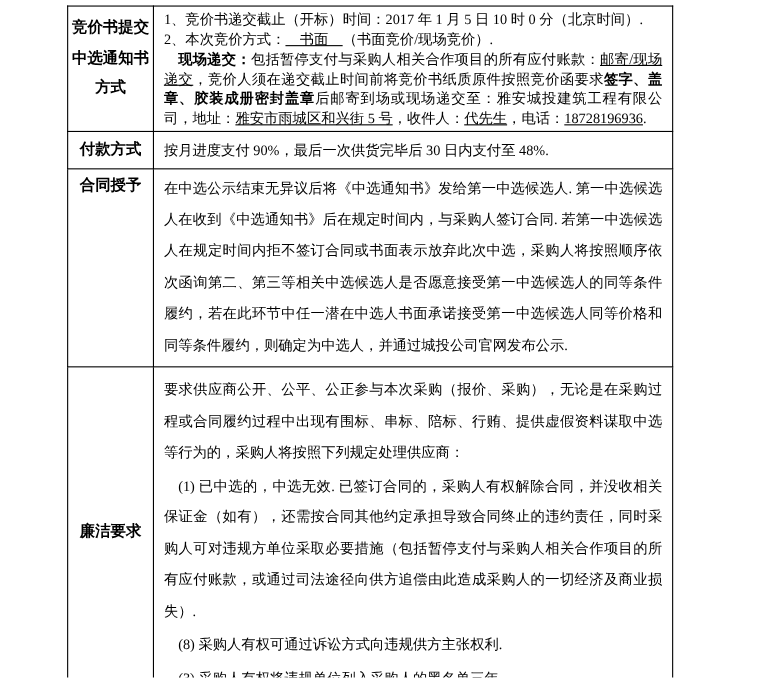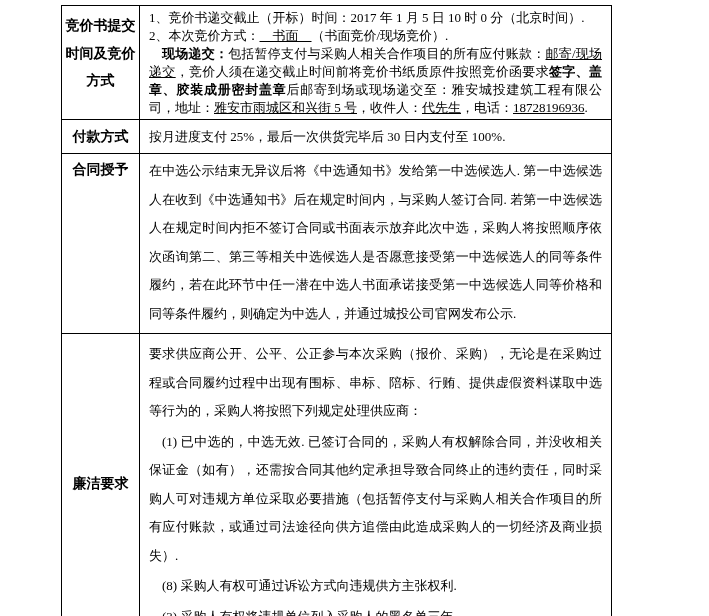--- a/index.html
+++ b/index.html
@@ -42,36 +42,36 @@
   <table class="doc">
     <colgroup>
         <col style="width:78px">
         <col>
       </colgroup>
 
     <tbody>
         <tr class="r1">
       <td class="hdr">
             <div>竞价书提交</div>
-            <div>时间及竞价</div>
+            <div>中选通知书</div>
             <div>方式</div>
           </td>
       <td class="content">
         <p><span>1、竞价书递交截止（开标）时间：2017 年 1 月 5 日 10 时 0 分（北京时间）.</span></p>
         <p><span>2、本次竞价方式：</span><span class="u">　书面　</span><span>（书面竞价/现场竞价）.</span></p>
         <p class="ind"><span class="b">现场递交：</span><span>包括暂停支付与采购人相关合作项目的所有应付账款：</span><span class="u">邮寄/现场递交</span><span>，竞价人须在递交截止时间前将竞价书纸质原件按照竞价函要求</span><span class="b">签字、盖章、胶装成册密封盖章</span><span>后邮寄到场或现场递交至：雅安城投建筑工程有限公司，地址：</span><span class="u">雅安市雨城区和兴街 5 号</span><span>，收件人：</span><span class="u">代先生</span><span>，电话：</span><span class="u">18728196936</span><span>.</span></p>
       </td>
     </tr>
 
     <tr class="r2">
       <td class="hdr">
             <div>付款方式</div>
           </td>
       <td class="content">
-        <p><span>按月进度支付 25%，最后一次供货完毕后 30 日内支付至 100%.</span></p>
+        <p><span>按月进度支付 90%，最后一次供货完毕后 30 日内支付至 48%.</span></p>
       </td>
     </tr>
 
     <tr class="r3">
       <td class="hdr">
             <div>合同授予</div>
           </td>
       <td class="content">
         <p><span>在中选公示结束无异议后将《中选通知书》发给第一中选候选人. 第一中选候选人在收到《中选通知书》后在规定时间内，与采购人签订合同. 若第一中选候选人在规定时间内拒不签订合同或书面表示放弃此次中选，采购人将按照顺序依次函询第二、第三等相关中选候选人是否愿意接受第一中选候选人的同等条件履约，若在此环节中任一潜在中选人书面承诺接受第一中选候选人同等价格和同等条件履约，则确定为中选人，并通过城投公司官网发布公示.</span></p>
       </td>

